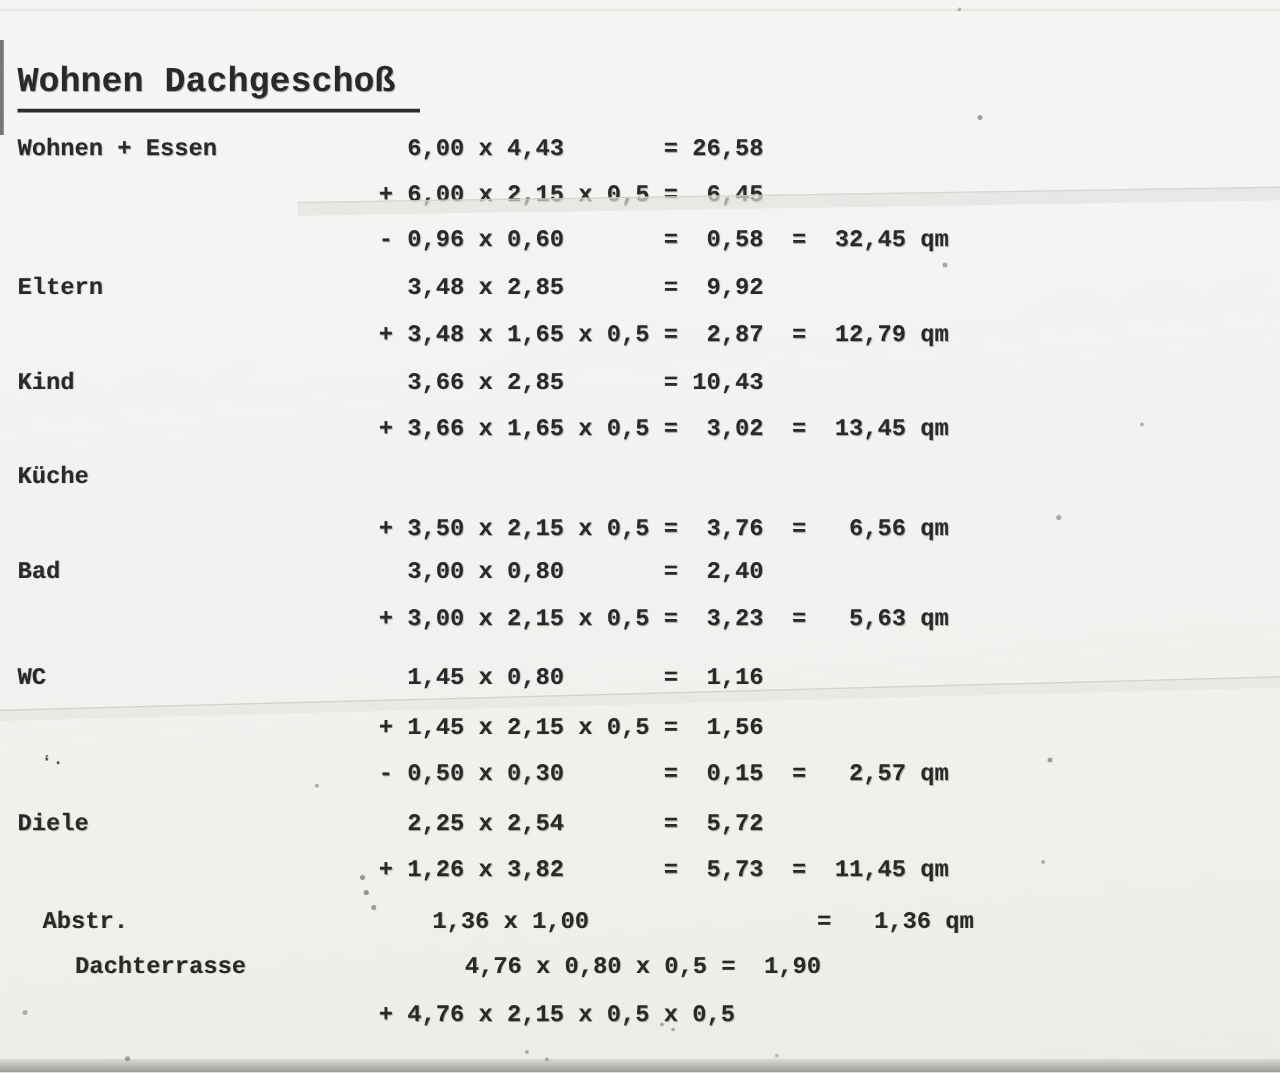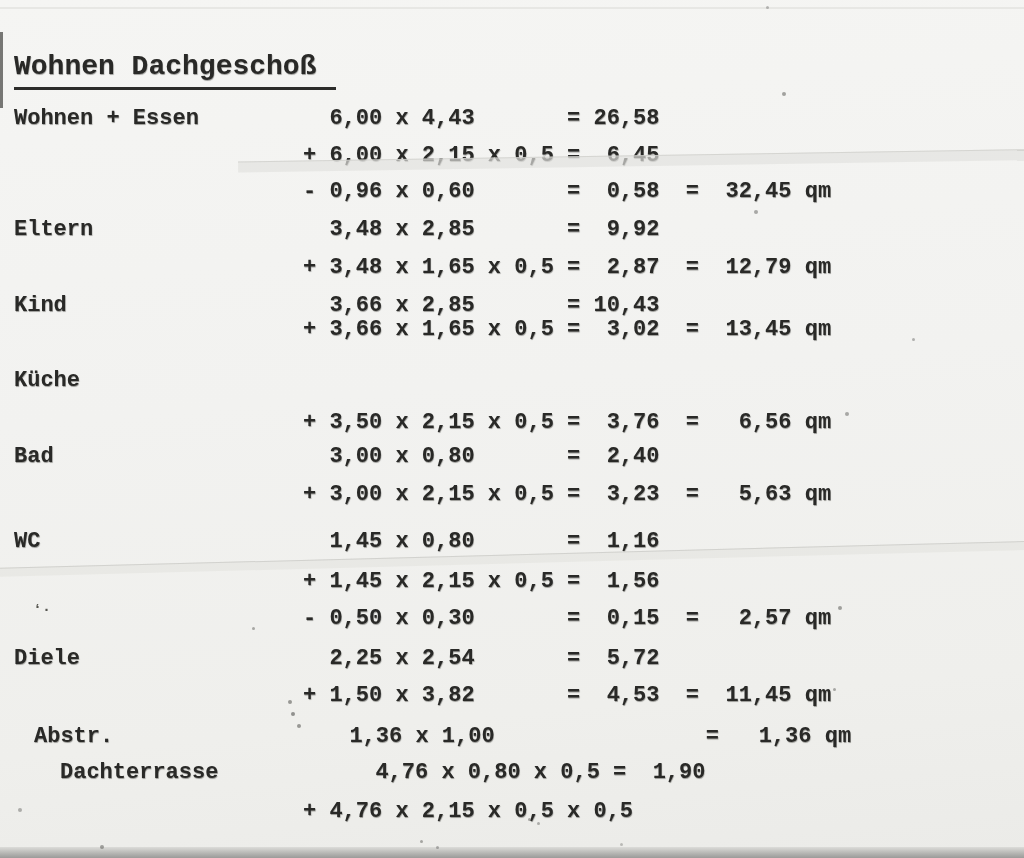--- a/index.html
+++ b/index.html
@@ -3,21 +3,21 @@
 <meta charset="utf-8">
 <style>
   html,body{margin:0;padding:0;}
   body{
     width:1024px;height:858px;position:relative;overflow:hidden;
     background:linear-gradient(175deg,#f5f5f3 0%,#f2f2f0 45%,#efefec 80%,#ebebe8 100%);
     font-family:"Liberation Mono","DejaVu Sans Mono",monospace;
   }
   .page{position:absolute;inset:0;}
   .ink{
-    color:#292927;font-weight:bold;font-size:22px;line-height:30px;
+    color:#292927;font-weight:bold;font-size:19px;line-height:30px;
     text-shadow:0.5px 0.5px 0.7px rgba(55,55,52,0.45);
     white-space:pre;letter-spacing:0;
   }
   .title{
     position:absolute;left:14px;top:52px;font-size:28px;
     border-bottom:3px solid #2c2c2a;padding:0 20px 5px 0;
   }
   .row{position:absolute;left:0;width:100%;height:30px;}
   .room{position:absolute;left:14px;top:0;}
   .line{position:absolute;left:303px;top:0;}
@@ -70,21 +70,21 @@
   <div class="row" style="top: 253px;">
     <span class="ink room"></span>
     <span class="ink line">+ 3,48 x 1,65 x 0,5 =  2,87  =  12,79 qm</span>
   </div>
 
   <div class="row" style="top: 291px;">
     <span class="ink room">Kind</span>
     <span class="ink line">  3,66 x 2,85       = 10,43</span>
   </div>
 
-  <div class="row" style="top: 315px;">
+  <div class="row" style="top: 328px;">
     <span class="ink room"></span>
     <span class="ink line">+ 3,66 x 1,65 x 0,5 =  3,02  =  13,45 qm</span>
   </div>
 
   <div class="row" style="top: 366px;">
     <span class="ink room">Küche</span>
   </div>
 
   <div class="row" style="top: 408px; text-align: center;">
     <span class="ink room"></span>
@@ -116,21 +116,21 @@
     <span class="ink line">- 0,50 x 0,30       =  0,15  =   2,57 qm</span>
   </div>
 
   <div class="row" style="top: 644px;">
     <span class="ink room">Diele</span>
     <span class="ink line">  2,25 x 2,54       =  5,72</span>
   </div>
 
   <div class="row" style="top: 681px;">
     <span class="ink room"></span>
-    <span class="ink line">+ 1,50 x 3,82       =  4,53  =  11,45 qm</span>
+    <span class="ink line">+ 1,26 x 3,82       =  5,73  =  11,45 qm</span>
   </div>
 
   <div class="row" style="top: 722px; margin-left: 20px;">
     <span class="ink room">Abstr.</span>
     <span class="ink line">  1,36 x 1,00                =   1,36 qm</span>
   </div>
 
   <div class="row" style="top: 758px; margin-left: 46px;">
     <span class="ink room">Dachterrasse</span>
     <span class="ink line">  4,76 x 0,80 x 0,5 =  1,90</span>

